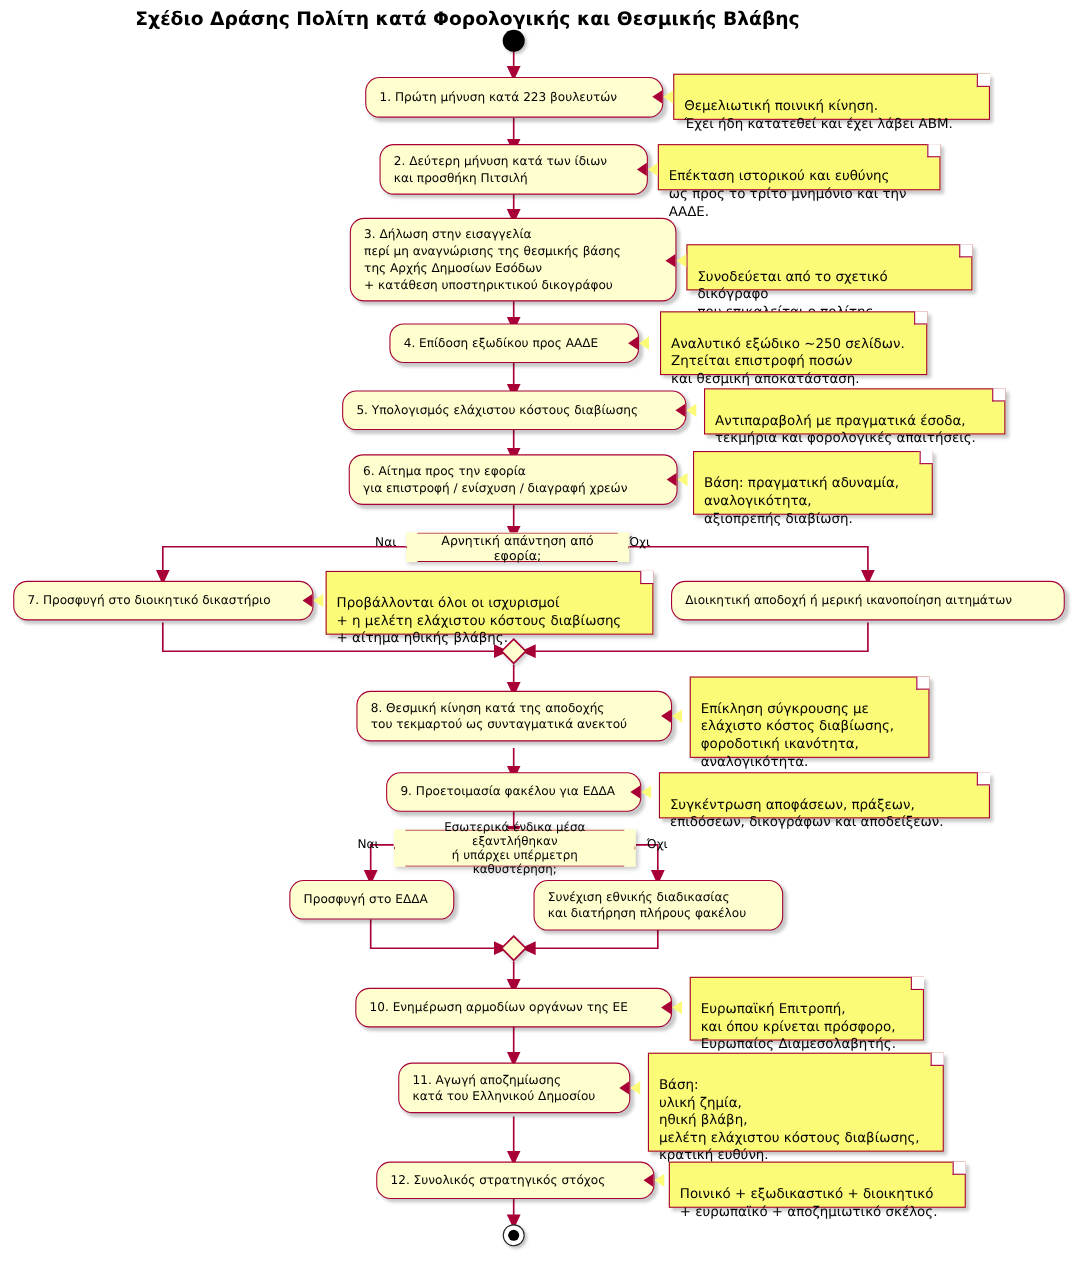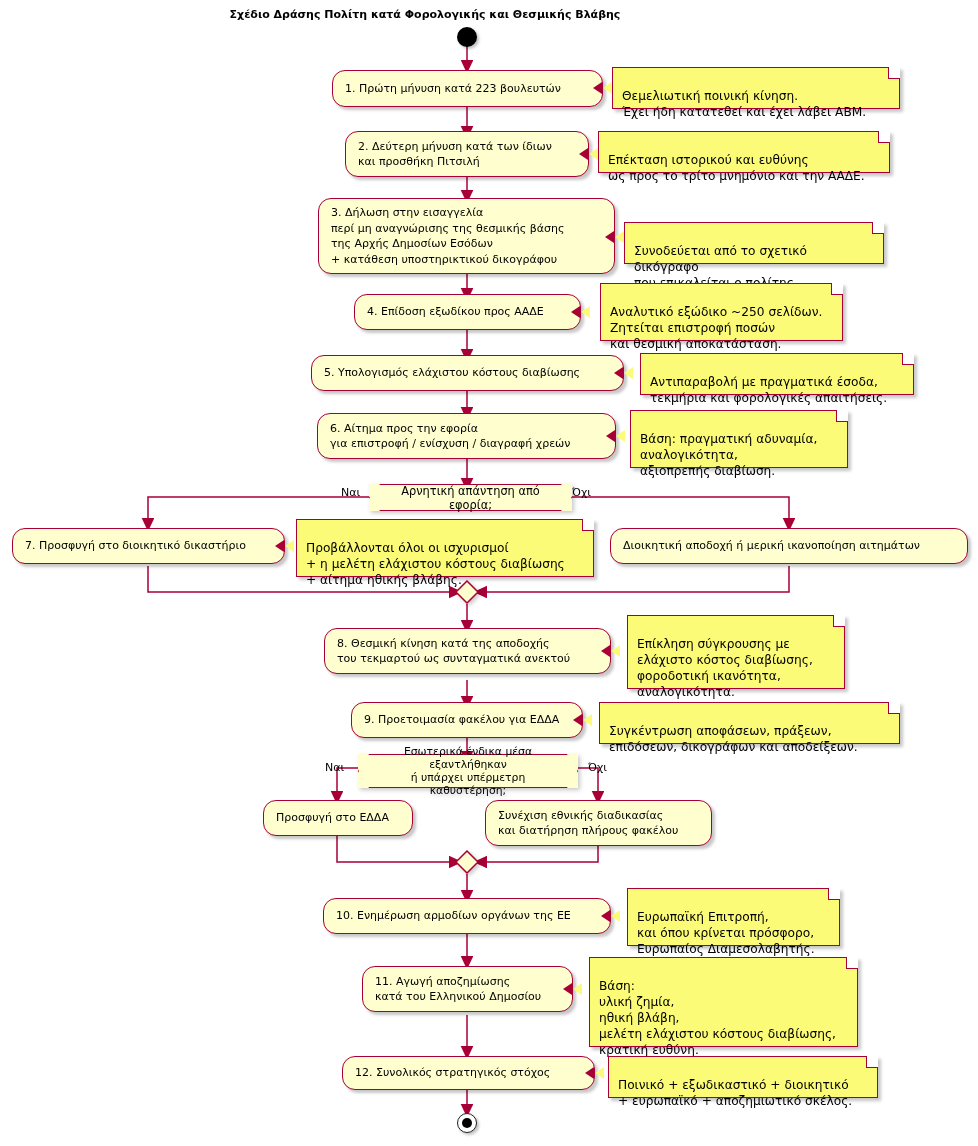--- a/index.html
+++ b/index.html
@@ -74,21 +74,21 @@
     border-top:6px solid transparent;
     border-bottom:6px solid transparent;
     border-right:9px solid #A80036;
     z-index:-1;
   }
 
   .title{
     position:absolute;
     left:0;top:8px;width:850px;
     text-align:center;
-    font-size:11px;
+    font-size:17px;
     font-weight:bold;
     color:#000;
     z-index:4;
   }
 
   .start-node{
     position:absolute;
     width:20px;height:20px;
     border-radius:50%;
     background:#000;
@@ -222,21 +222,21 @@
   <div class="note" style="left:612px;top:67px;width:288px;height:42px;">
     <span class="ntxt">Θεμελιωτική ποινική κίνηση.
 Έχει ήδη κατατεθεί και έχει λάβει ΑΒΜ.</span>
   </div>
 
   <div class="node" style="left:345px;top:131px;width:244px;height:46px;">
     <span class="txt">2. Δεύτερη μήνυση κατά των ίδιων
 και προσθήκη Πιτσιλή</span>
   </div>
   <div class="note-arrow" style="left:589px;top:148px;"></div>
-  <div class="note" style="left:598px;top:131px;width:292px;height:42px;">
+  <div class="note" style="left:598px;top:131px;width:257px;height:42px;">
     <span class="ntxt">Επέκταση ιστορικού και ευθύνης
 ως προς το τρίτο μνημόνιο και την ΑΑΔΕ.</span>
   </div>
 
   <div class="node" style="left:318px;top:198px;width:297px;height:76px;">
     <span class="txt">3. Δήλωση στην εισαγγελία
 περί μη αναγνώρισης της θεσμικής βάσης
 της Αρχής Δημοσίων Εσόδων
 + κατάθεση υποστηρικτικού δικογράφου</span>
   </div>

